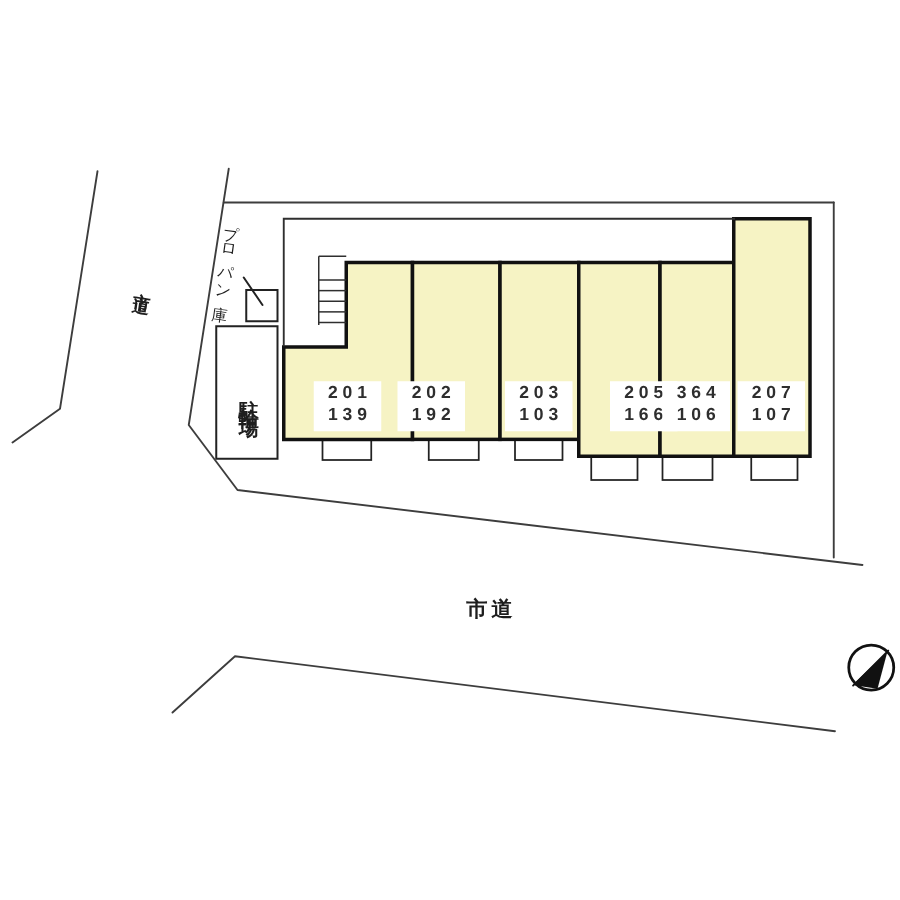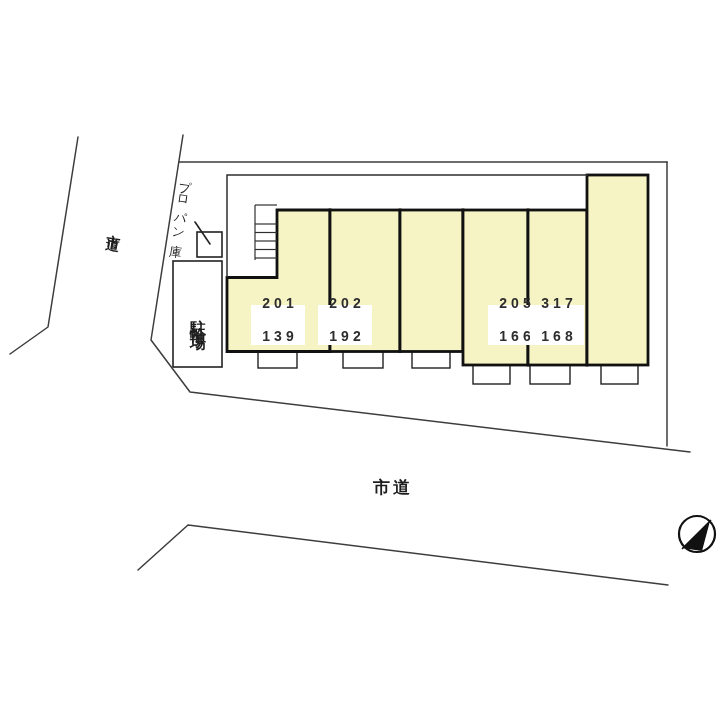--- a/index.html
+++ b/index.html
@@ -15,22 +15,22 @@
   .whitebox { fill:#ffffff; stroke:#222; stroke-width:1.6; }
   .boundary { fill:none; stroke:#3d3d3d; stroke-width:1.5; stroke-linejoin:round; stroke-linecap:round; }
   .stairline { stroke:#2f2f2f; stroke-width:1.2; }
   .pointer { stroke:#222; stroke-width:1.6; stroke-linecap:round; }
   .compass-ring { fill:#ffffff; stroke:#111; stroke-width:2.2; }
   .compass-needle { fill:#111; }
   .compass-edge { stroke:#111; stroke-width:1.4; }
 
   .unit-label {
     position:absolute; top:305px; width:54px; height:40px; background:#ffffff;
-    display:flex; flex-direction:column; align-items:center; justify-content:flex-end;
-    gap:16px;
+    display:flex; flex-direction:column; align-items:center; justify-content:flex-start;
+    gap:1px;
   }
   .unit-label .num {
     font-size:14px; line-height:17px; letter-spacing:4px; padding-left:4px;
     color:#2e2e2e; font-weight:bold; white-space:nowrap;
   }
   .v-text {
     position:absolute; writing-mode:vertical-rl; text-orientation:upright;
     color:#1e1e1e; white-space:nowrap;
   }
   #propane-label { left:178px; top:171px; font-size:12.5px; letter-spacing:2px; transform:rotate(8deg); transform-origin:center top; }
@@ -105,27 +105,35 @@
   </svg>
 
   <div class="unit-label" style="left:251px">
     <div class="num">201</div>
     <div class="num">139</div>
   </div>
   <div class="unit-label" style="left:318px">
     <div class="num">202</div>
     <div class="num">192</div>
   </div>
+  <div class="unit-label" style="left:404px">
+    <div class="num">203</div>
+    <div class="num">103</div>
+  </div>
   <div class="unit-label" style="left:488px">
     <div class="num">205</div>
     <div class="num">166</div>
   </div>
   <div class="unit-label" style="left:530px">
-    <div class="num">317</div>
-    <div class="num">168</div>
+    <div class="num">364</div>
+    <div class="num">106</div>
+  </div>
+  <div class="unit-label" style="left:590px">
+    <div class="num">207</div>
+    <div class="num">107</div>
   </div>
 
   <div class="v-text" id="propane-label">プロパン庫</div>
   <div id="bicycle-label-box">
     <div class="v-text" id="bicycle-label">駐輪場</div>
   </div>
   <div class="v-text" id="road-left-label">市道</div>
   <div id="road-bottom-label">市道</div>
 
 </div>

